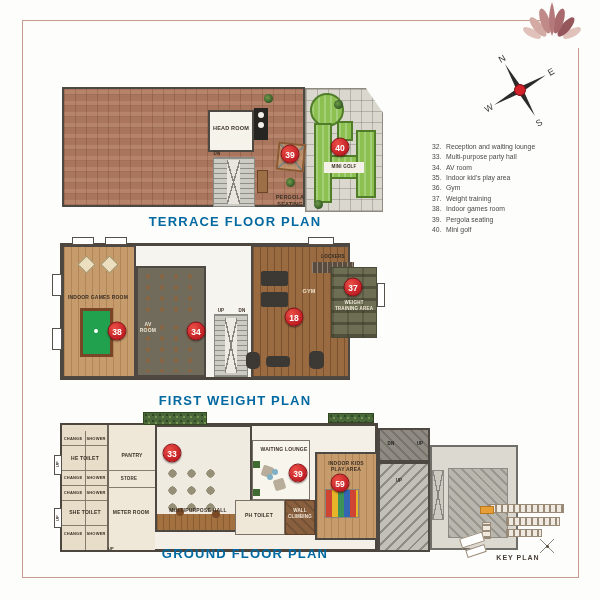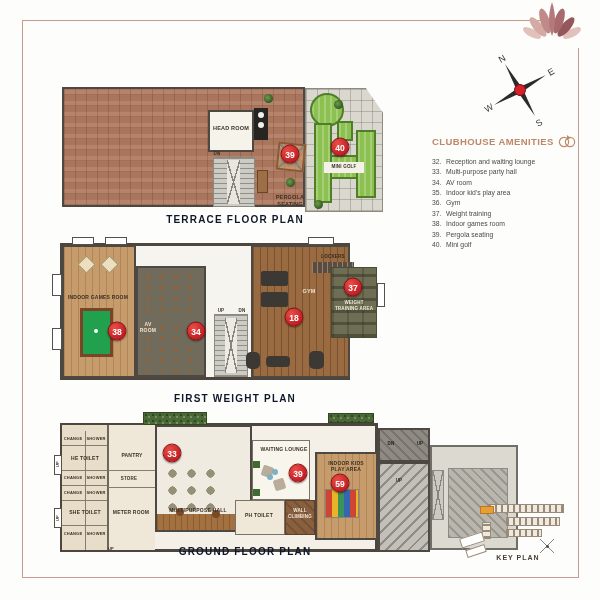--- a/index.html
+++ b/index.html
@@ -36,21 +36,21 @@
   .hatch{background-image:repeating-linear-gradient(45deg,rgba(40,40,35,.22) 0 2px,transparent 2px 7px)}
   .chev{background-color:#c2c0b8;background-image:repeating-linear-gradient(135deg,#8e8c85 0 2px,transparent 2px 8px)}
   .seatg{background-image:radial-gradient(circle 2.6px at 50% 50%,#8a6544 92%,transparent 95%);background-size:14px 11px}
   .tableg{background-image:radial-gradient(circle 5px at 50% 50%,#979078 80%,transparent 85%);background-size:19px 17px}
   .kmat{background-image:
       repeating-linear-gradient(90deg,#cf4432 0 6px,#e8b428 6px 12px,#3d9257 12px 18px,#3566b4 18px 24px),
       repeating-linear-gradient(0deg,rgba(255,255,255,.45) 0 1px,transparent 1px 7px);border:1px solid #8a8378}
   .matdark{background:#3c3935;border-radius:2px}
   .plant{position:absolute;width:9px;height:9px;border-radius:50%;background:radial-gradient(circle at 40% 40%,#6f9b4a,#2f5322 75%);z-index:3}
   .ledge{position:absolute;box-sizing:border-box;background:#fff;border:1.5px solid #56504a}
-  .title{position:absolute;font-weight:bold;font-size:10px;letter-spacing:1.2px;color:#0f172a;text-align:center;width:280px}
+  .title{position:absolute;font-weight:bold;font-size:13px;letter-spacing:1.2px;color:#0369a1;text-align:center;width:280px}
   .banner{position:absolute;left:25px;top:19px;width:207px;height:27px;display:flex;align-items:center;
       background:linear-gradient(180deg,#f2cabb,#e2a895 80%,#d99c89);box-shadow:0 1px 2px rgba(0,0,0,.28)}
   .banner span{font-family:"Liberation Serif",serif;font-size:13.5px;letter-spacing:2.5px;color:#3f241b;padding-left:13px}
   .amen{position:absolute;left:432px;top:134px;width:146px}
   .amen-h{display:flex;align-items:center;gap:4px;font-size:9.5px;font-weight:bold;color:#bf8868;letter-spacing:.4px}
   .am-row{display:flex;height:10.45px;align-items:center;font-size:6.8px;color:#4a4a4a}
   .am-num{width:14px;flex:none}
   .ticks{background-image:repeating-linear-gradient(90deg,#9a8a78 0 2px,transparent 2px 6px);border:1px solid #9a8a78;background-color:#efe9df}
   .vticks{background-image:repeating-linear-gradient(0deg,#9a8a78 0 2px,transparent 2px 6px);border:1px solid #9a8a78;background-color:#efe9df}
 </style>
@@ -88,28 +88,20 @@
       <circle cx="42" cy="44" r="5.5" fill="#d3222a" stroke="#7e1418" stroke-width="1"></circle>
       <text x="42" y="11" text-anchor="middle" font-size="9" fill="#3b3b3b" font-family="Liberation Sans, sans-serif">N</text>
       <text x="78" y="47" text-anchor="middle" font-size="9" fill="#3b3b3b" font-family="Liberation Sans, sans-serif">E</text>
       <text x="42" y="85" text-anchor="middle" font-size="9" fill="#3b3b3b" font-family="Liberation Sans, sans-serif">S</text>
       <text x="6" y="47" text-anchor="middle" font-size="9" fill="#3b3b3b" font-family="Liberation Sans, sans-serif">W</text>
     </g>
   </svg>
 
   
   <div class="amen">
-    <div class="amen-h">
-      <span>CLUBHOUSE AMENITIES</span>
-      <svg width="18" height="15" viewBox="0 0 18 15">
-        <circle cx="6" cy="8" r="4.6" fill="none" stroke="#bf8868" stroke-width="1.2"></circle>
-        <circle cx="12" cy="8" r="4.6" fill="none" stroke="#bf8868" stroke-width="1.2"></circle>
-        <path d="M9,1 L9,6 L12.5,4 Z" fill="#bf8868"></path>
-      </svg>
-    </div>
     <div style="margin-top:7px">
       <div class="am-row">
           <span class="am-num">32.</span>
           <span>Reception and waiting lounge</span>
         </div>
       <div class="am-row">
           <span class="am-num">33.</span>
           <span>Multi-purpose party hall</span>
         </div>
       <div class="am-row">

